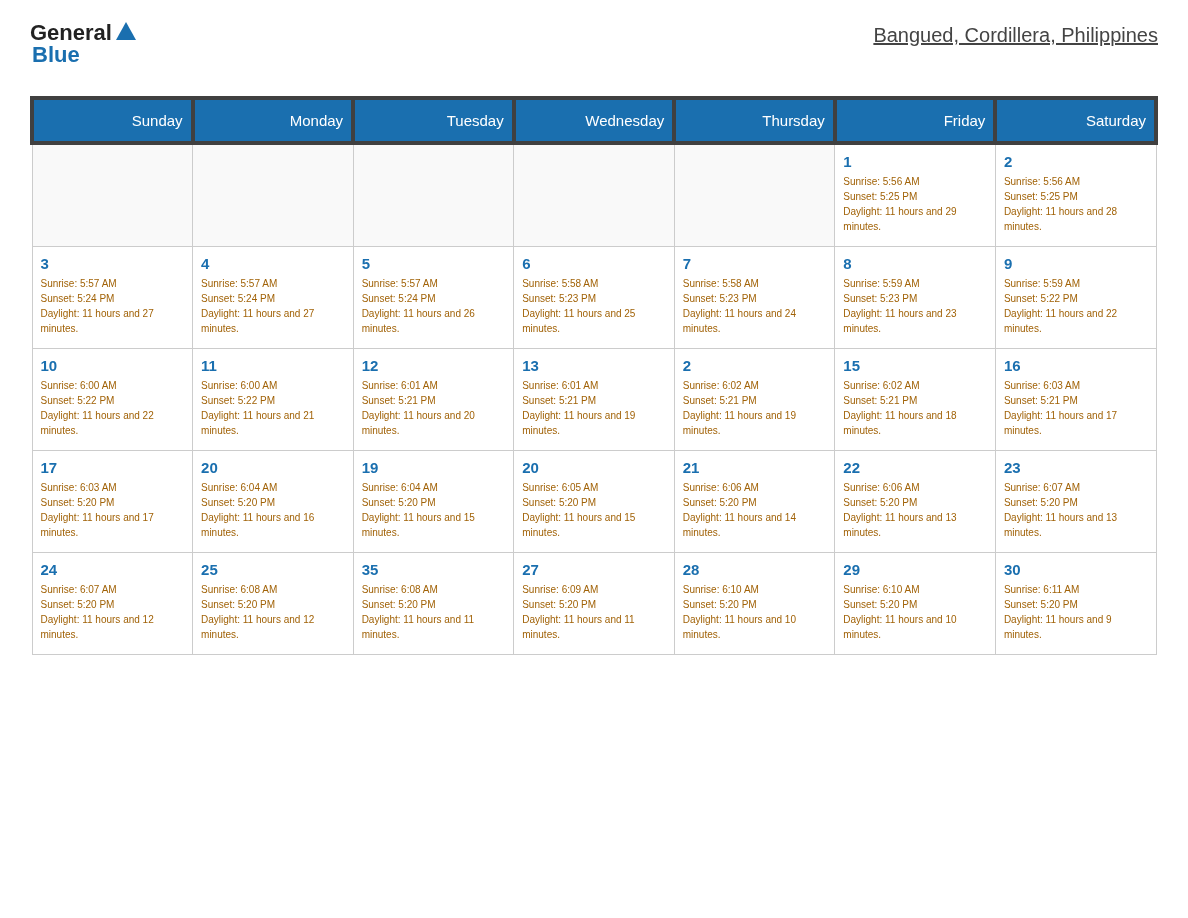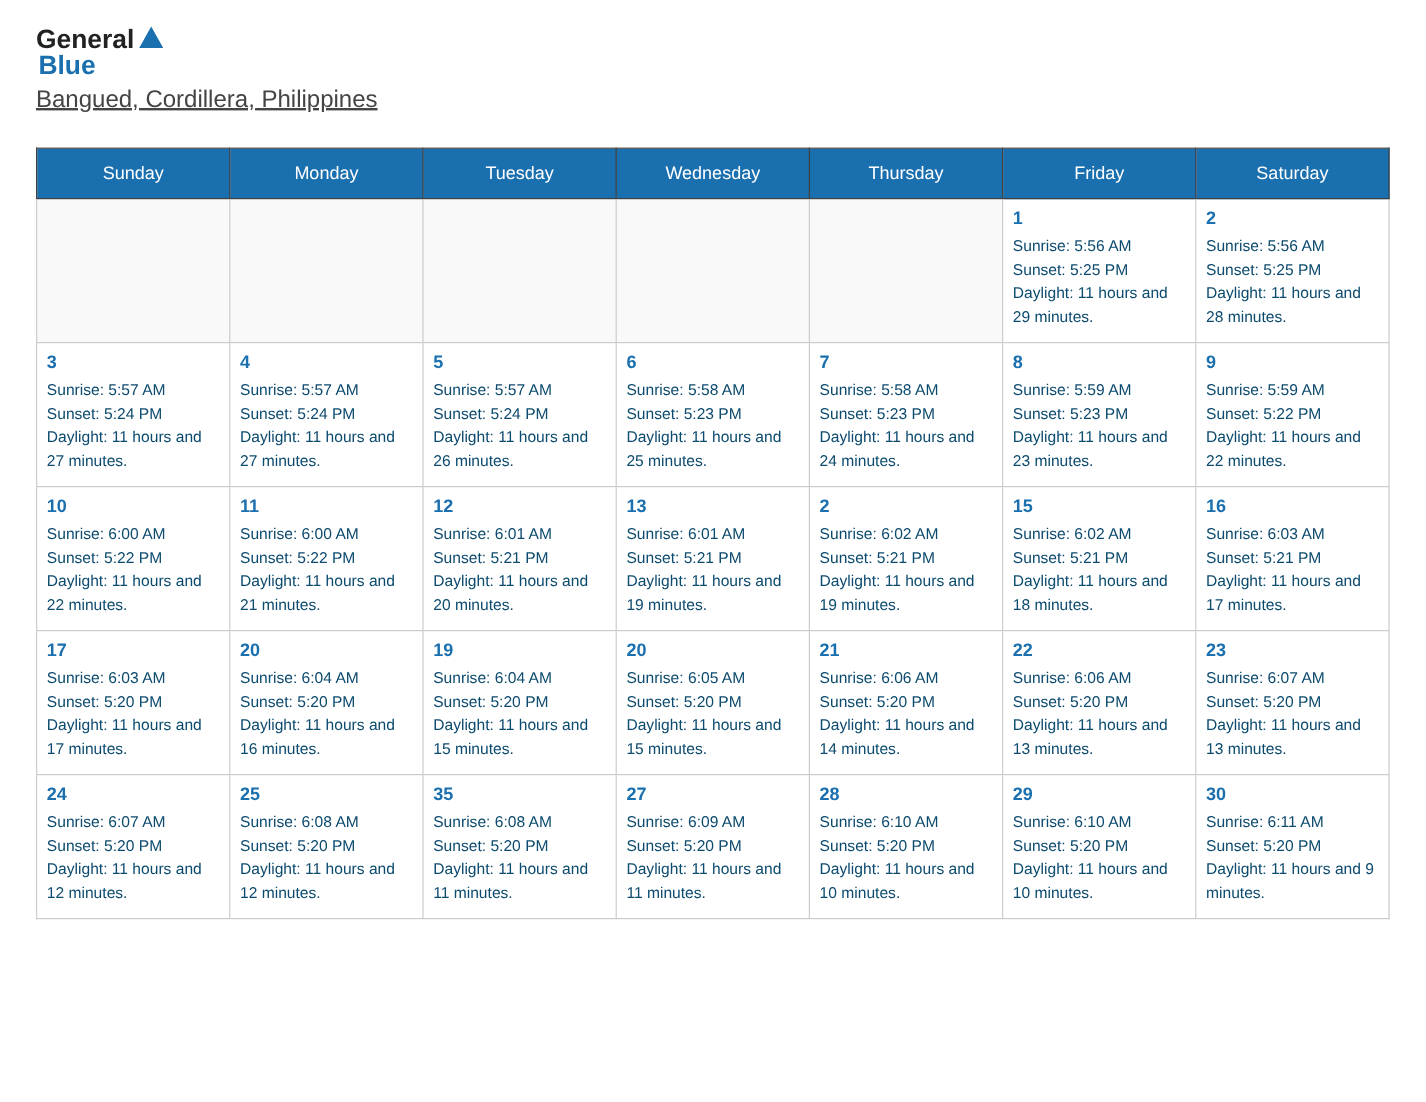--- a/index.html
+++ b/index.html
@@ -7,21 +7,20 @@
       font-family: Arial, sans-serif;
       background: #fff;
       padding: 20px 30px;
       color: #222;
     }
     .header-row {
       display: flex;
       justify-content: space-between;
       align-items: flex-start;
       margin-bottom: 28px;
-      flex-direction: column;
     }
     .logo {
       display: flex;
       flex-direction: column;
       align-items: flex-start;
     }
     .logo-general {
       font-size: 22px;
       font-weight: bold;
       color: #222;
@@ -68,42 +67,42 @@
       border-collapse: collapse;
       border: 1px solid #aaa;
       margin-top: 10px;
     }
     .calendar thead tr th {
       background-color: #1a6faf;
       color: #fff;
       padding: 12px 8px;
       font-size: 15px;
       font-weight: normal;
-      text-align: center;
-      border: 1px solid #404040;
+      text-align: right;
+      border: 4px solid #404040;
     }
     .calendar tbody tr td {
       vertical-align: top;
       padding: 8px 8px 12px 8px;
       border: 1px solid #ccc;
       width: 14.28%;
       min-height: 110px;
       font-size: 13px;
       color: #333;
     }
     .day-number {
       font-size: 15px;
       font-weight: bold;
       color: #1a6faf;
       display: block;
       margin-bottom: 4px;
     }
     .day-info {
-      font-size: 13px;
-      color: #0c4a6e;
+      font-size: 10px;
+      color: #a16207;
       line-height: 1.5;
     }
     .empty-cell {
       background: #f9f9f9;
     }
     .week-row td {
       border-top: 2px solid #1a6faf;
     }
   </style>
 </head>

